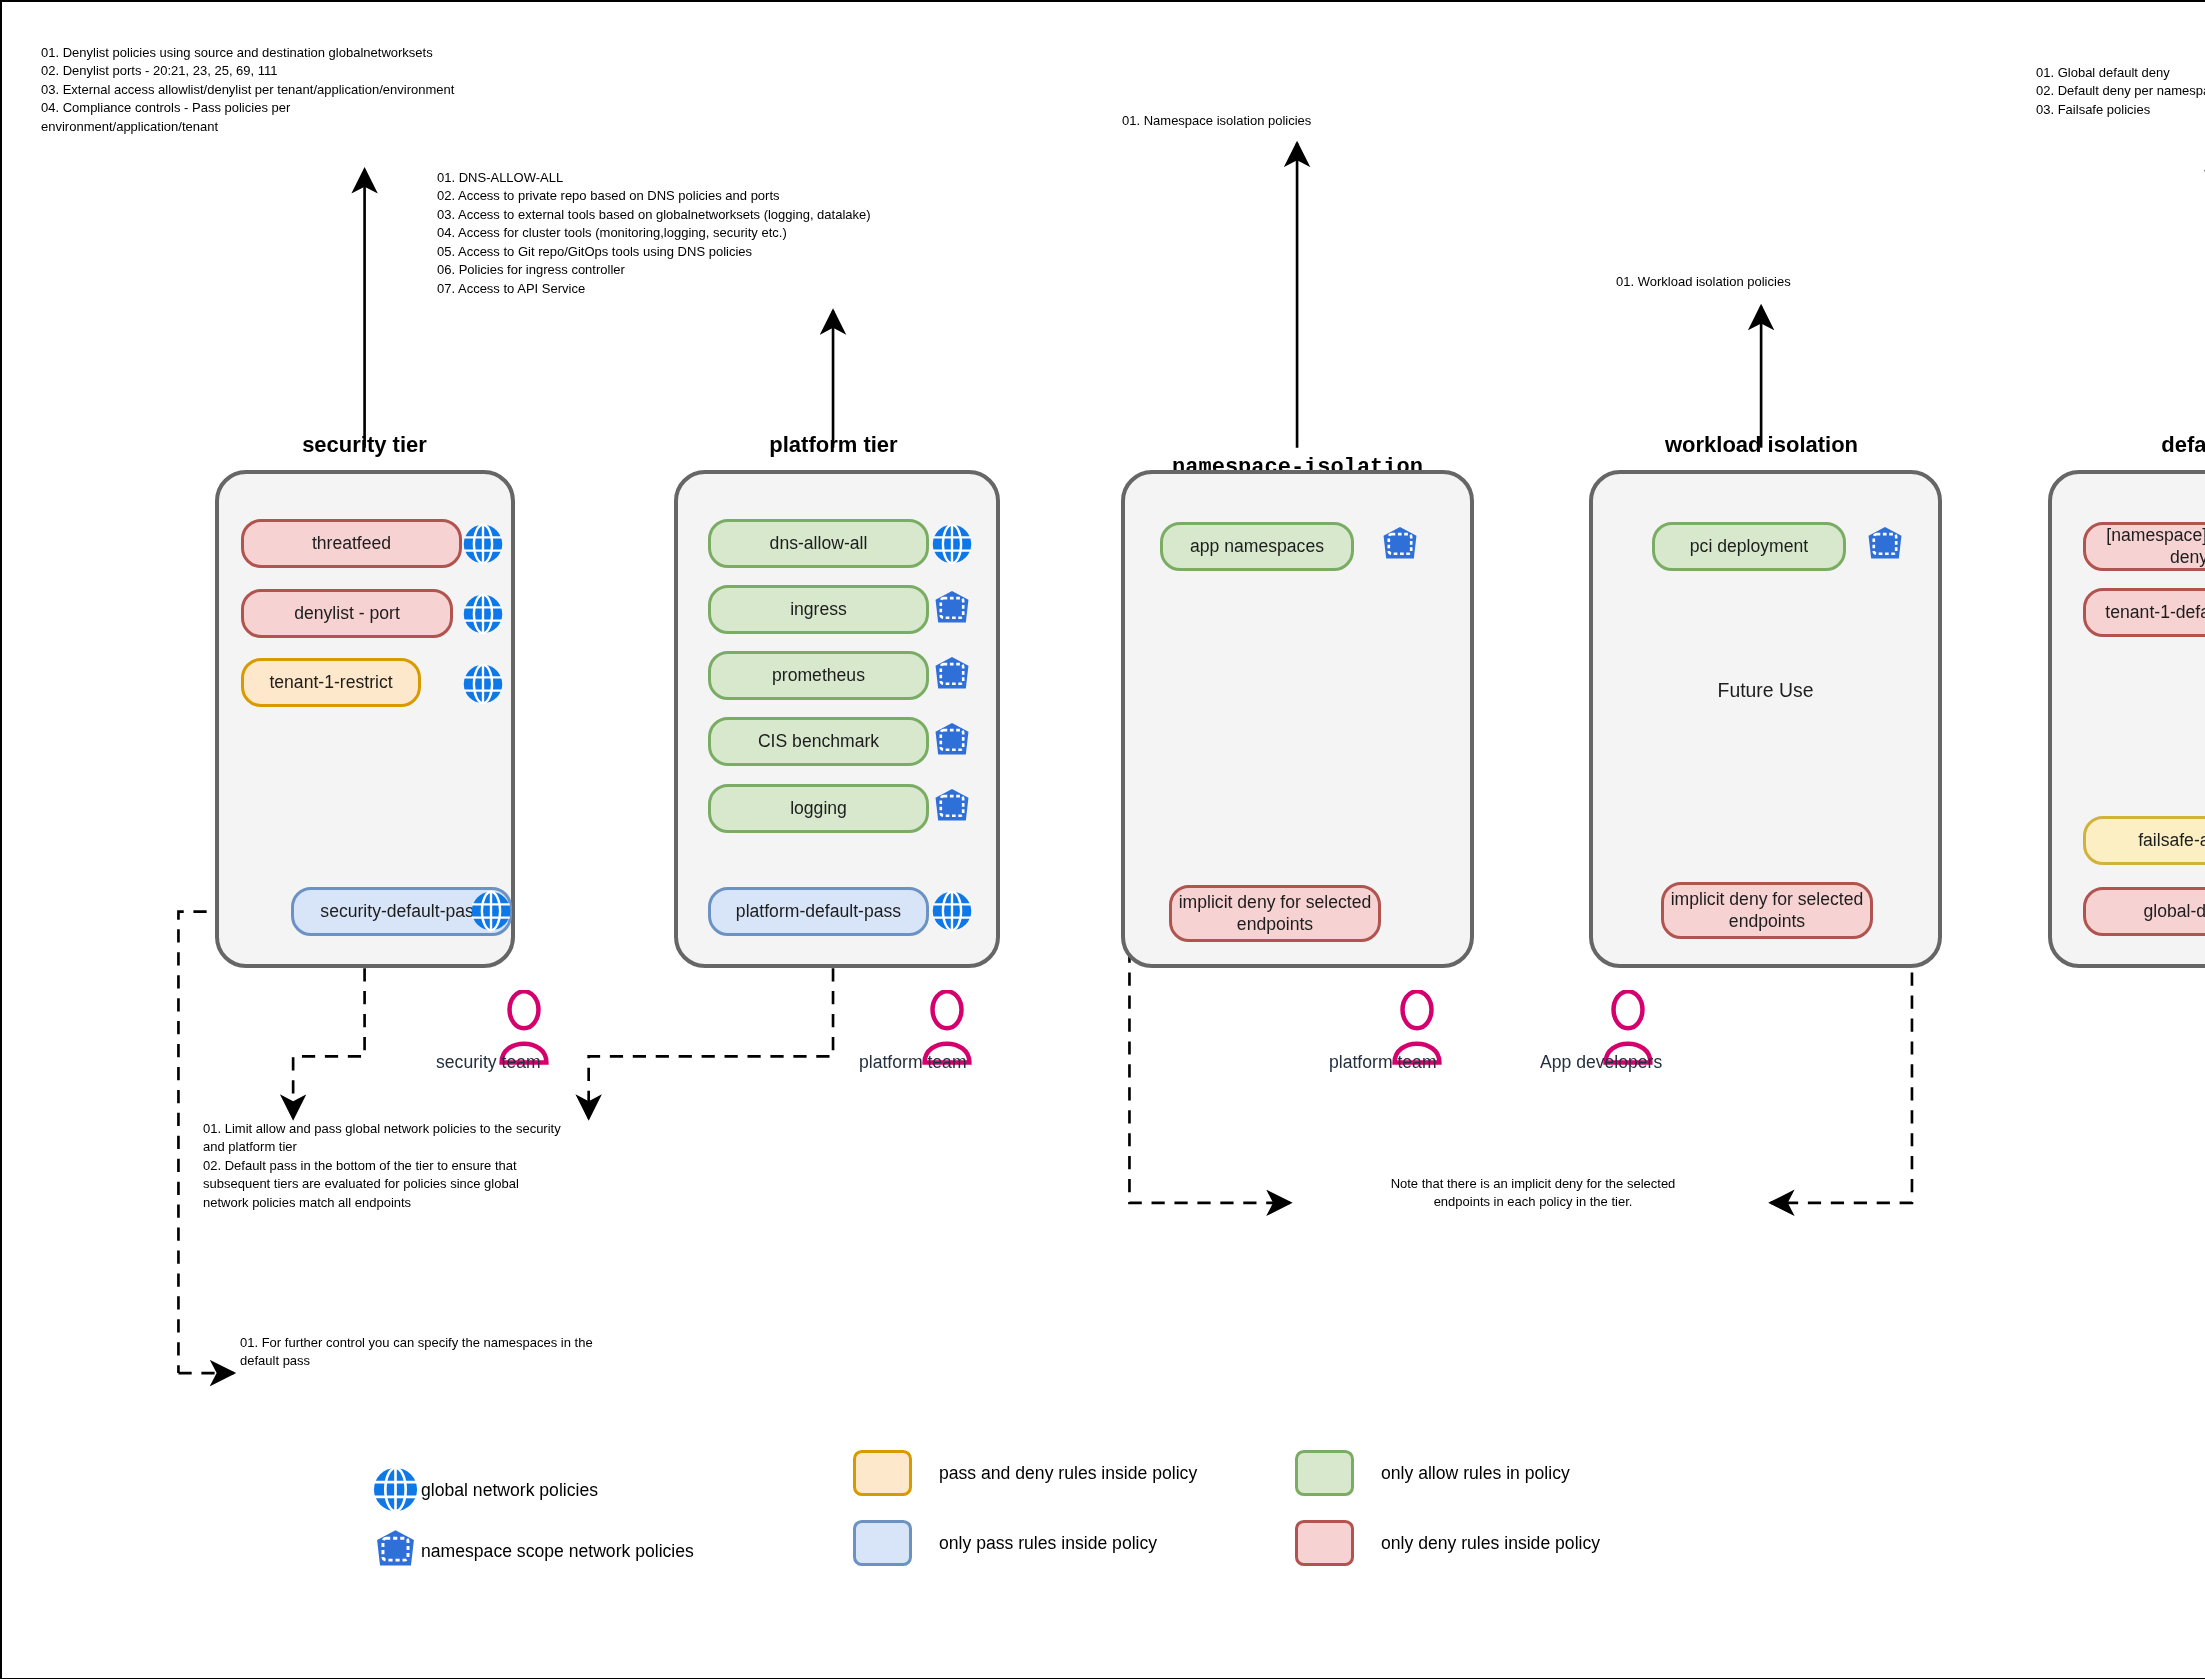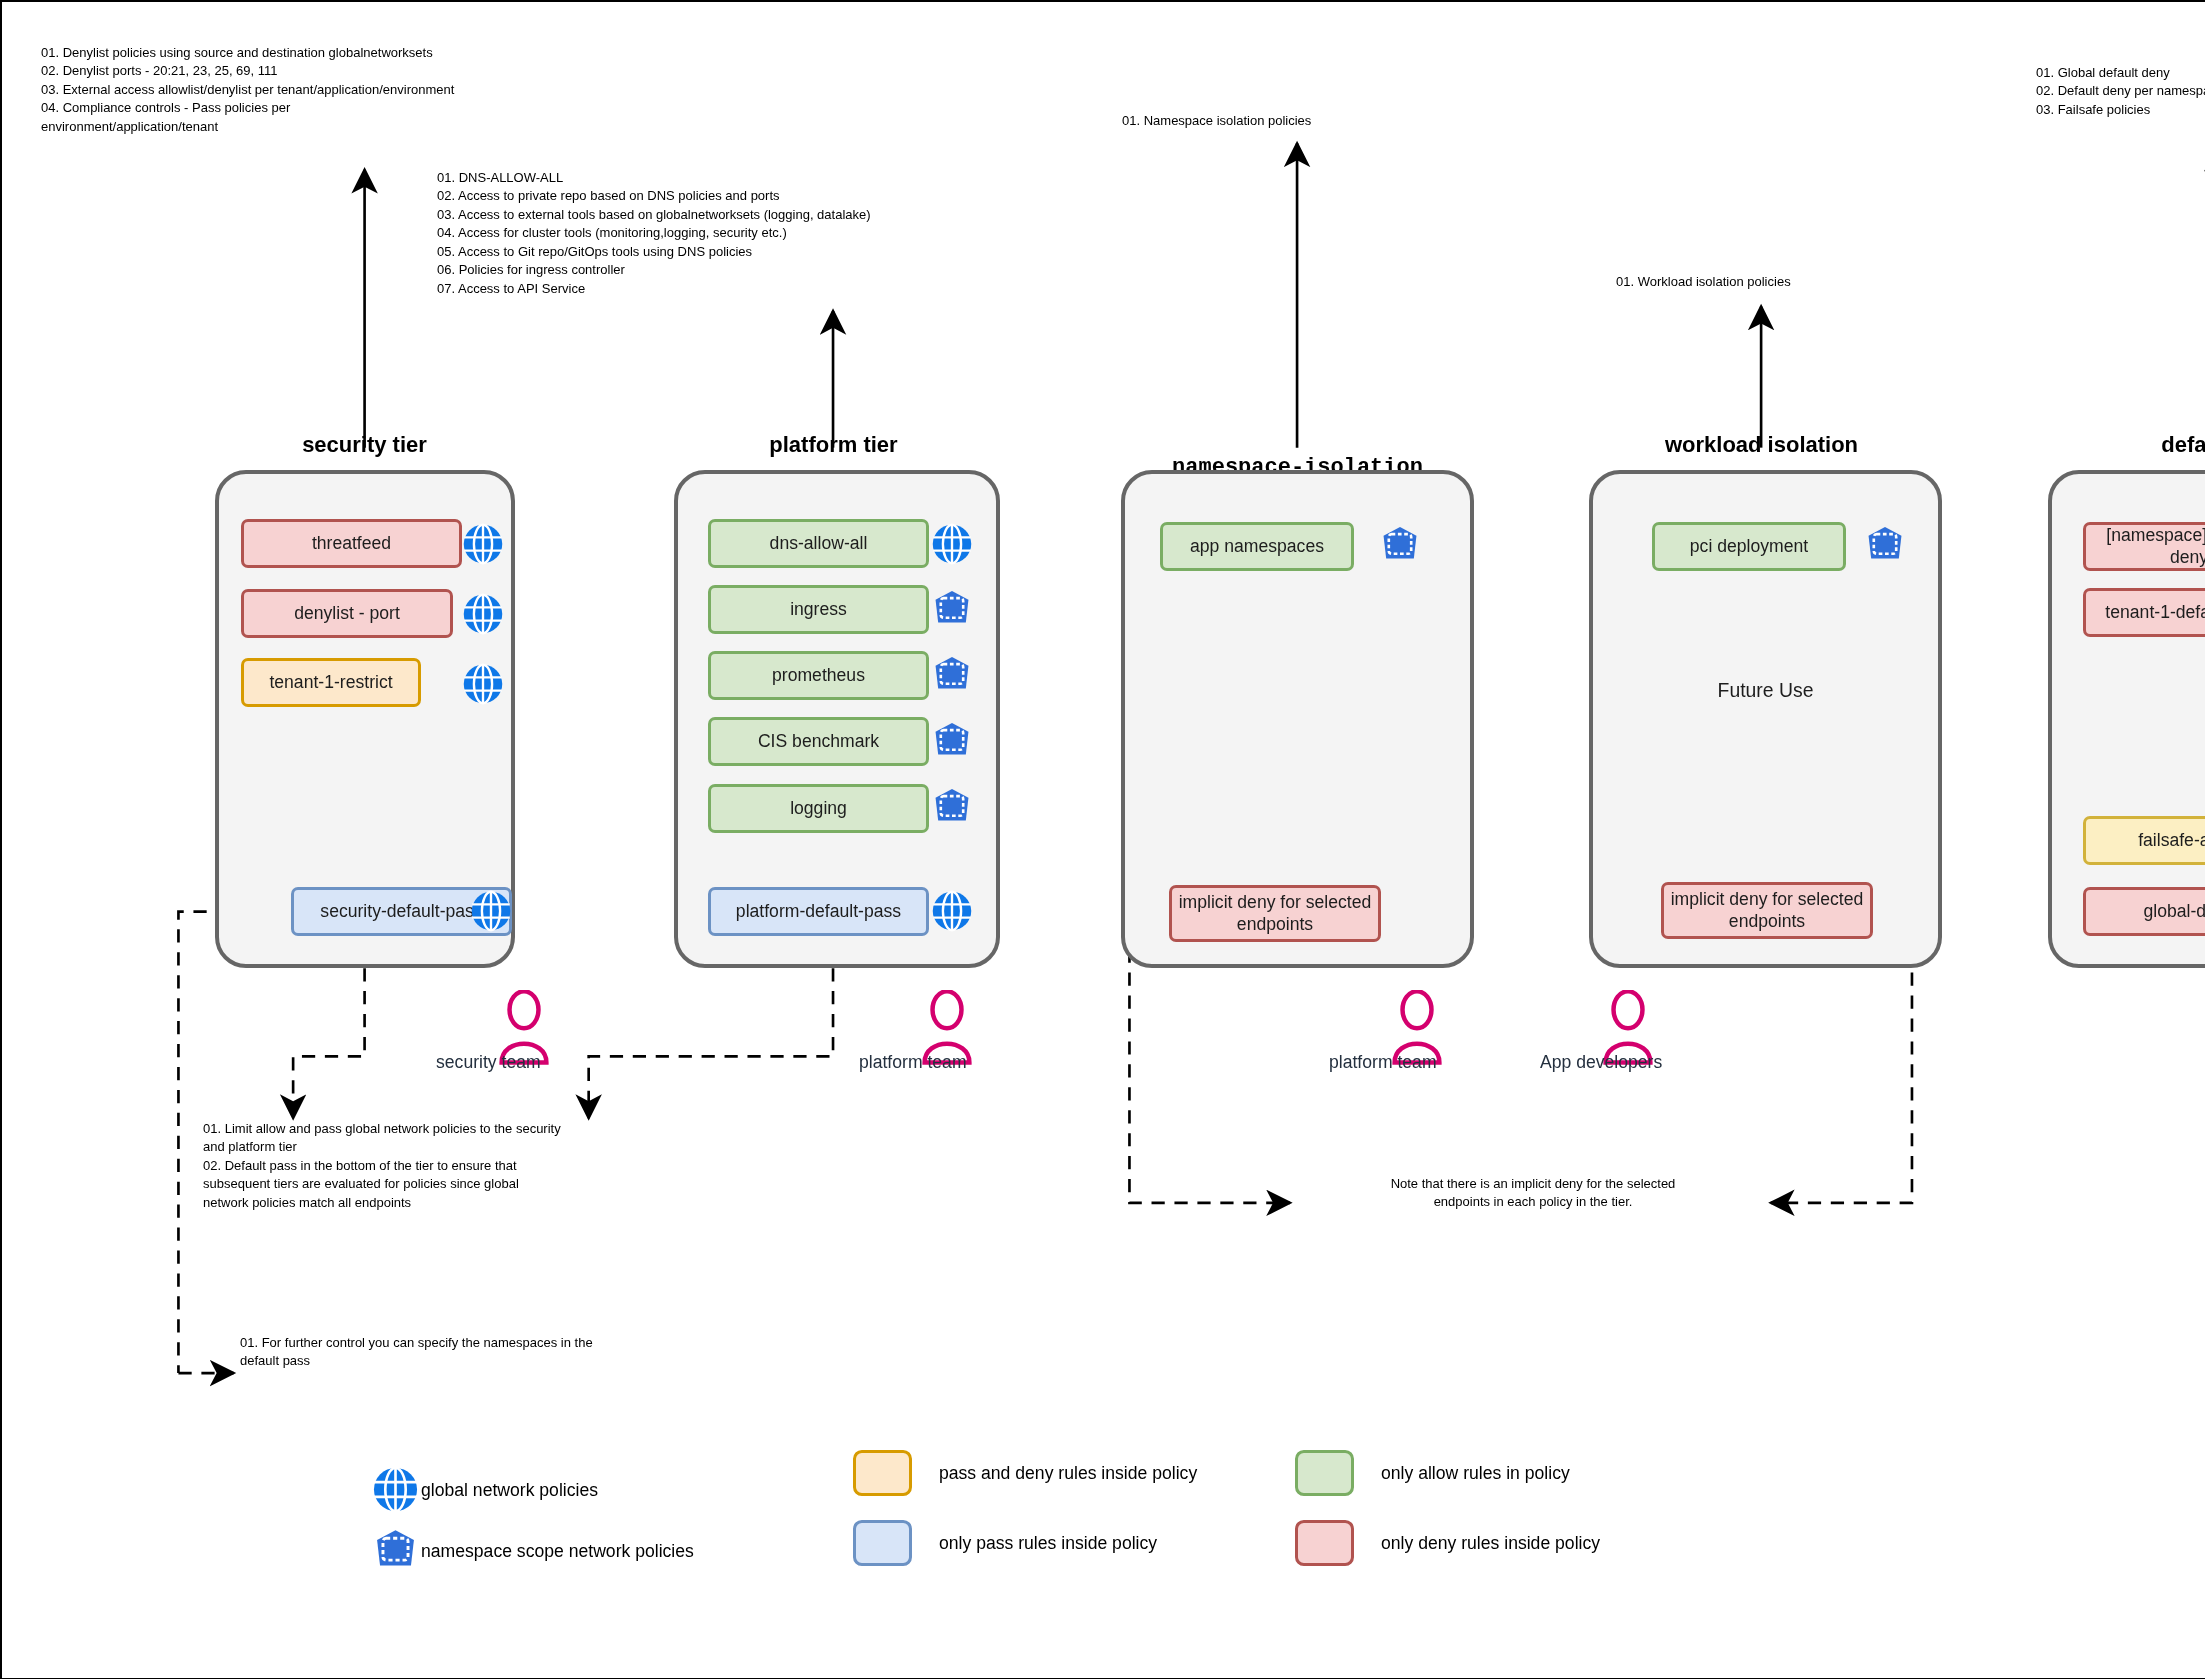--- a/index.html
+++ b/index.html
@@ -3,21 +3,21 @@
 <meta charset="utf-8">
 <style>
   html,body{margin:0;padding:0;background:#ffffff;}
   body{font-family:"Liberation Sans", sans-serif;}
   #canvas{position:relative;width:2756px;height:1680px;background:#fff;border:2.6px solid #000;box-sizing:border-box;overflow:hidden;}
   svg.layer{position:absolute;left:0;top:0;width:2756px;height:1680px;pointer-events:none;}
   .note{position:absolute;color:#000;font-size:13px;line-height:1.42;white-space:pre-line;}
   .note.c{text-align:center;}
   .tier-title{position:absolute;font-size:22px;font-weight:bold;color:#000;text-align:center;}
   .tier-box{position:absolute;background:#f4f4f4;border:4px solid #666666;border-radius:31px;box-sizing:border-box;}
-  .pill{position:absolute;box-sizing:border-box;border-radius:7px;border-width:3.5px;border-style:solid;
+  .pill{position:absolute;box-sizing:border-box;border-radius:20px;border-width:3.5px;border-style:solid;
         display:flex;align-items:center;justify-content:center;text-align:center;font-size:17.6px;color:#1d1d1d;line-height:1.2;padding:0 6.2px;}
   .pill.deny{background:#f7d2d2;border-color:#b1534f;}
   .pill.allow{background:#d7e8cd;border-color:#7aad63;}
   .pill.pass{background:#d8e5f8;border-color:#6c92c4;}
   .pill.passdeny{background:#fde8cb;border-color:#d79b00;}
   .pill.failsafe{background:#fcefc3;border-color:#d2b23a;}
   .icon{position:absolute;}
   .future{position:absolute;font-size:19.4px;color:#1d1d1d;text-align:center;}
   .person-label{position:absolute;font-size:17.6px;color:#24303f;text-align:left;}
   .legend-text{position:absolute;font-size:17.6px;color:#000;}

